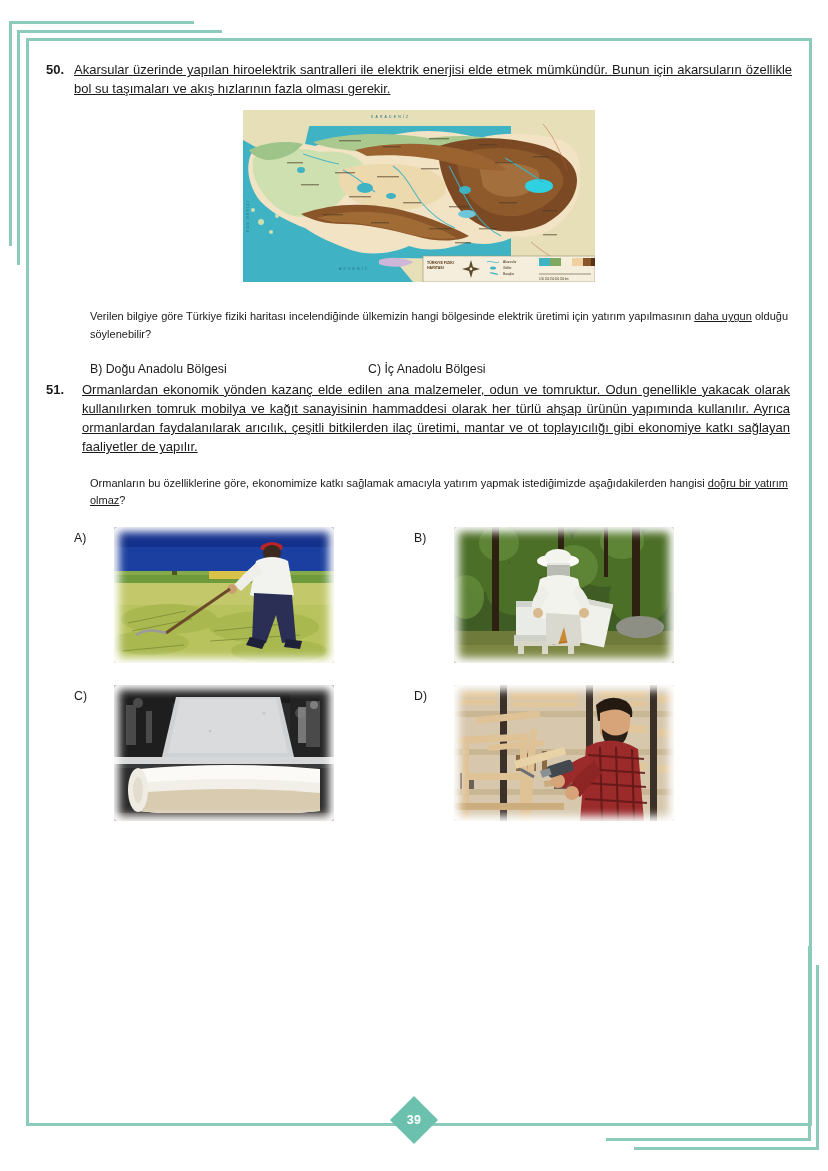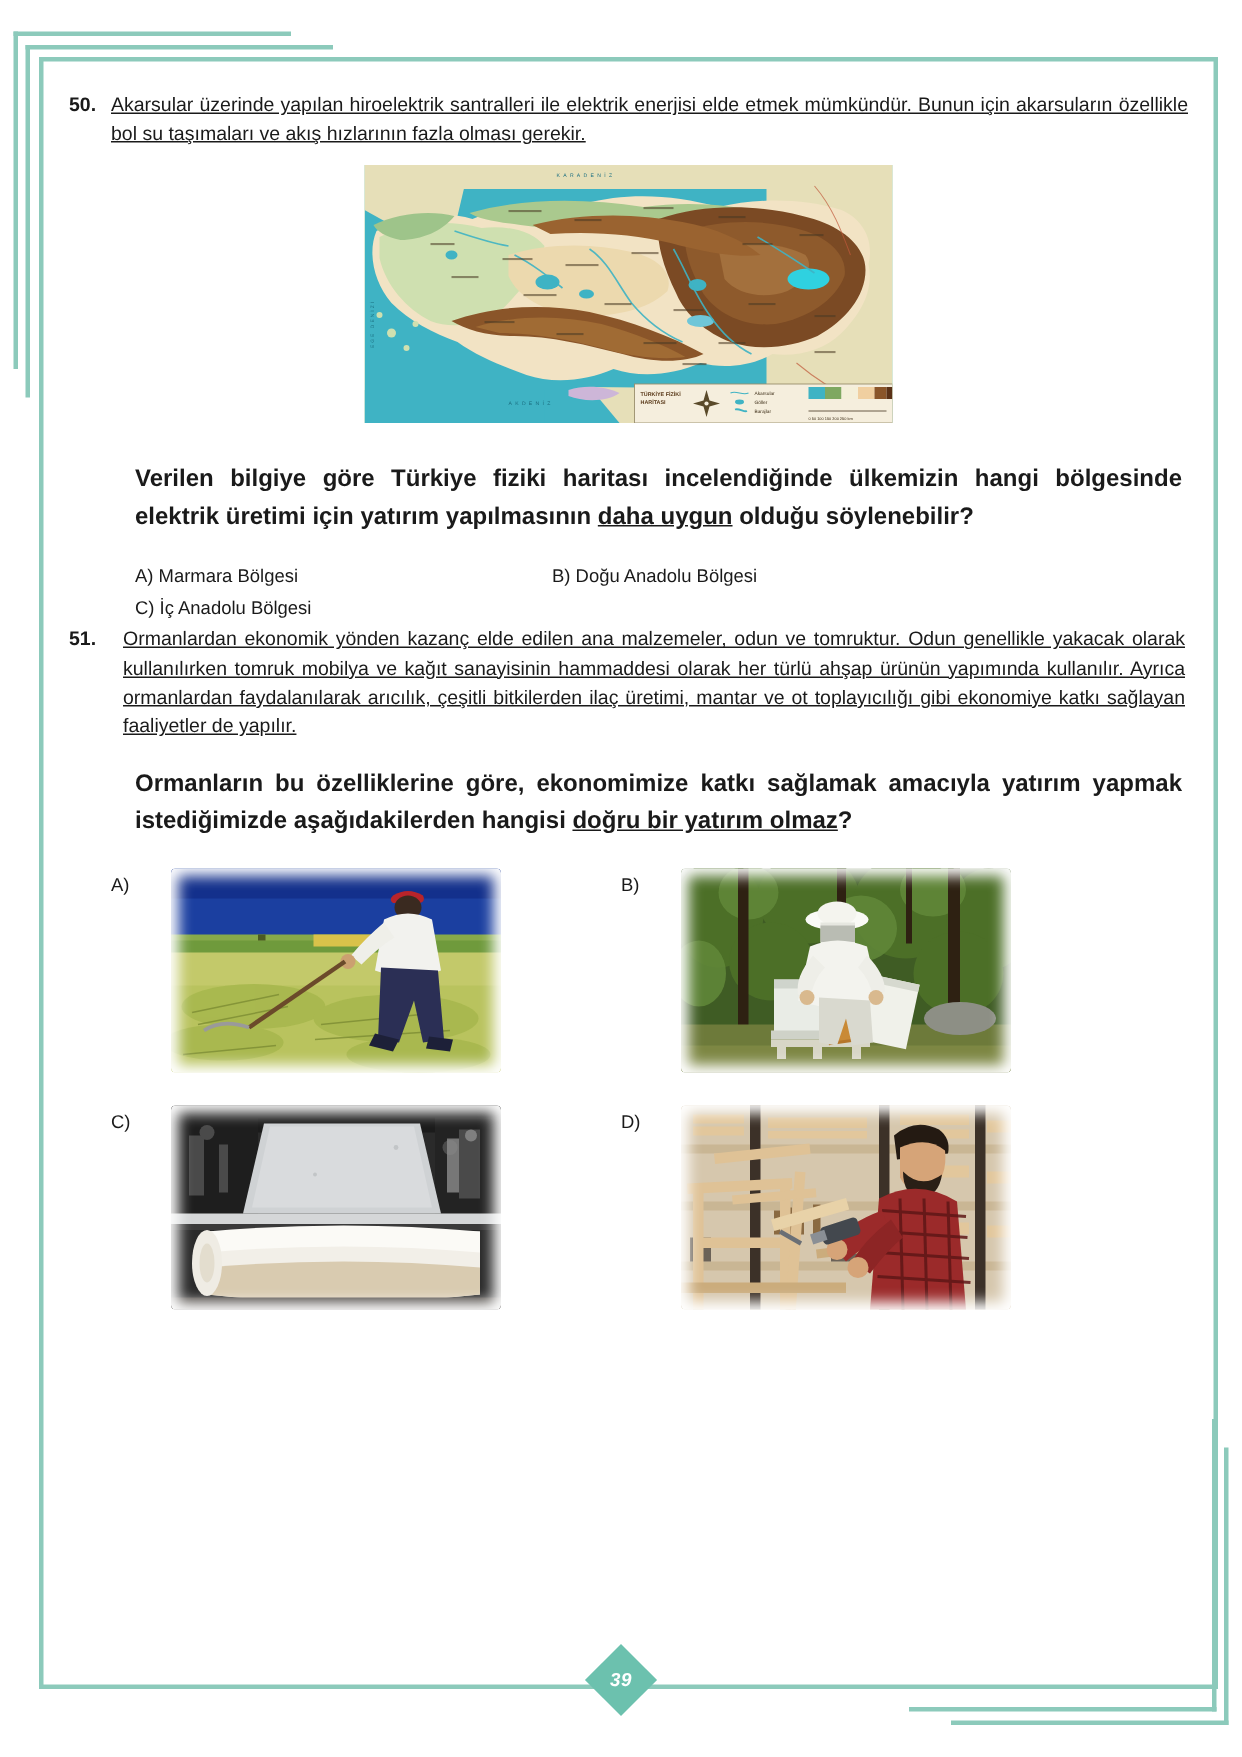--- a/index.html
+++ b/index.html
@@ -79,22 +79,22 @@
     height: 172px;
     position: relative;
     overflow: hidden;
     background: #d9e8c4;
   }
   .map-svg { display: block; width: 352px; height: 172px; }
 
   
   .stem {
     margin: 26px 0 0 44px;
-    font-size: 16px;
-    font-weight: bold;
+    font-size: 11px;
+    font-weight: normal;
     line-height: 1.55;
     text-align: justify;
     padding-right: 4px;
   }
   .stem u { text-decoration: underline; }
 
   .q51 .stem { margin: 18px 0 0 44px; }
 
   
   .opts-text {
@@ -140,21 +140,20 @@
   .page-badge {
     position: absolute;
     left: 50%;
     transform: translateX(-50%);
     bottom: 34px;
     width: 34px;
     height: 34px;
     display: flex;
     align-items: center;
     justify-content: center;
-    font-style: italic;
   }
   .page-badge .diamond {
     position: absolute;
     inset: 0;
     background: #6cc1ae;
     transform: rotate(45deg);
   }
   .page-badge .pnum {
     position: relative;
     color: #ffffff;
@@ -324,21 +323,20 @@
           </g>
         </g>
       </svg>
     </div>
 
     <div class="stem">
       <span>Verilen bilgiye göre Türkiye fiziki haritası incelendiğinde ülkemizin hangi bölgesinde elektrik üretimi için yatırım yapılmasının </span><u>daha uygun</u><span> olduğu söylenebilir?</span>
     </div>
 
     <div class="opts-text">
-      <div><span>A)</span> <span>Marmara Bölgesi</span></div>
       <div><span>B)</span> <span>Doğu Anadolu Bölgesi</span></div>
       <div><span>C)</span> <span>İç Anadolu Bölgesi</span></div>
     </div>
   </div>
 
   <div class="question-block q51">
 
     <div class="q-head">
       <div class="q-num">51.</div>
       <div class="q-body">Ormanlardan ekonomik yönden kazanç elde edilen  ana malzemeler, odun ve tomruktur. Odun genellikle yakacak olarak kullanılırken tomruk mobilya ve kağıt sanayisinin hammaddesi olarak  her türlü ahşap ürünün yapımında kullanılır. Ayrıca ormanlardan faydalanılarak arıcılık, çeşitli bitkilerden ilaç üretimi, mantar ve ot toplayıcılığı gibi ekonomiye katkı sağlayan faaliyetler de  yapılır.</div>

